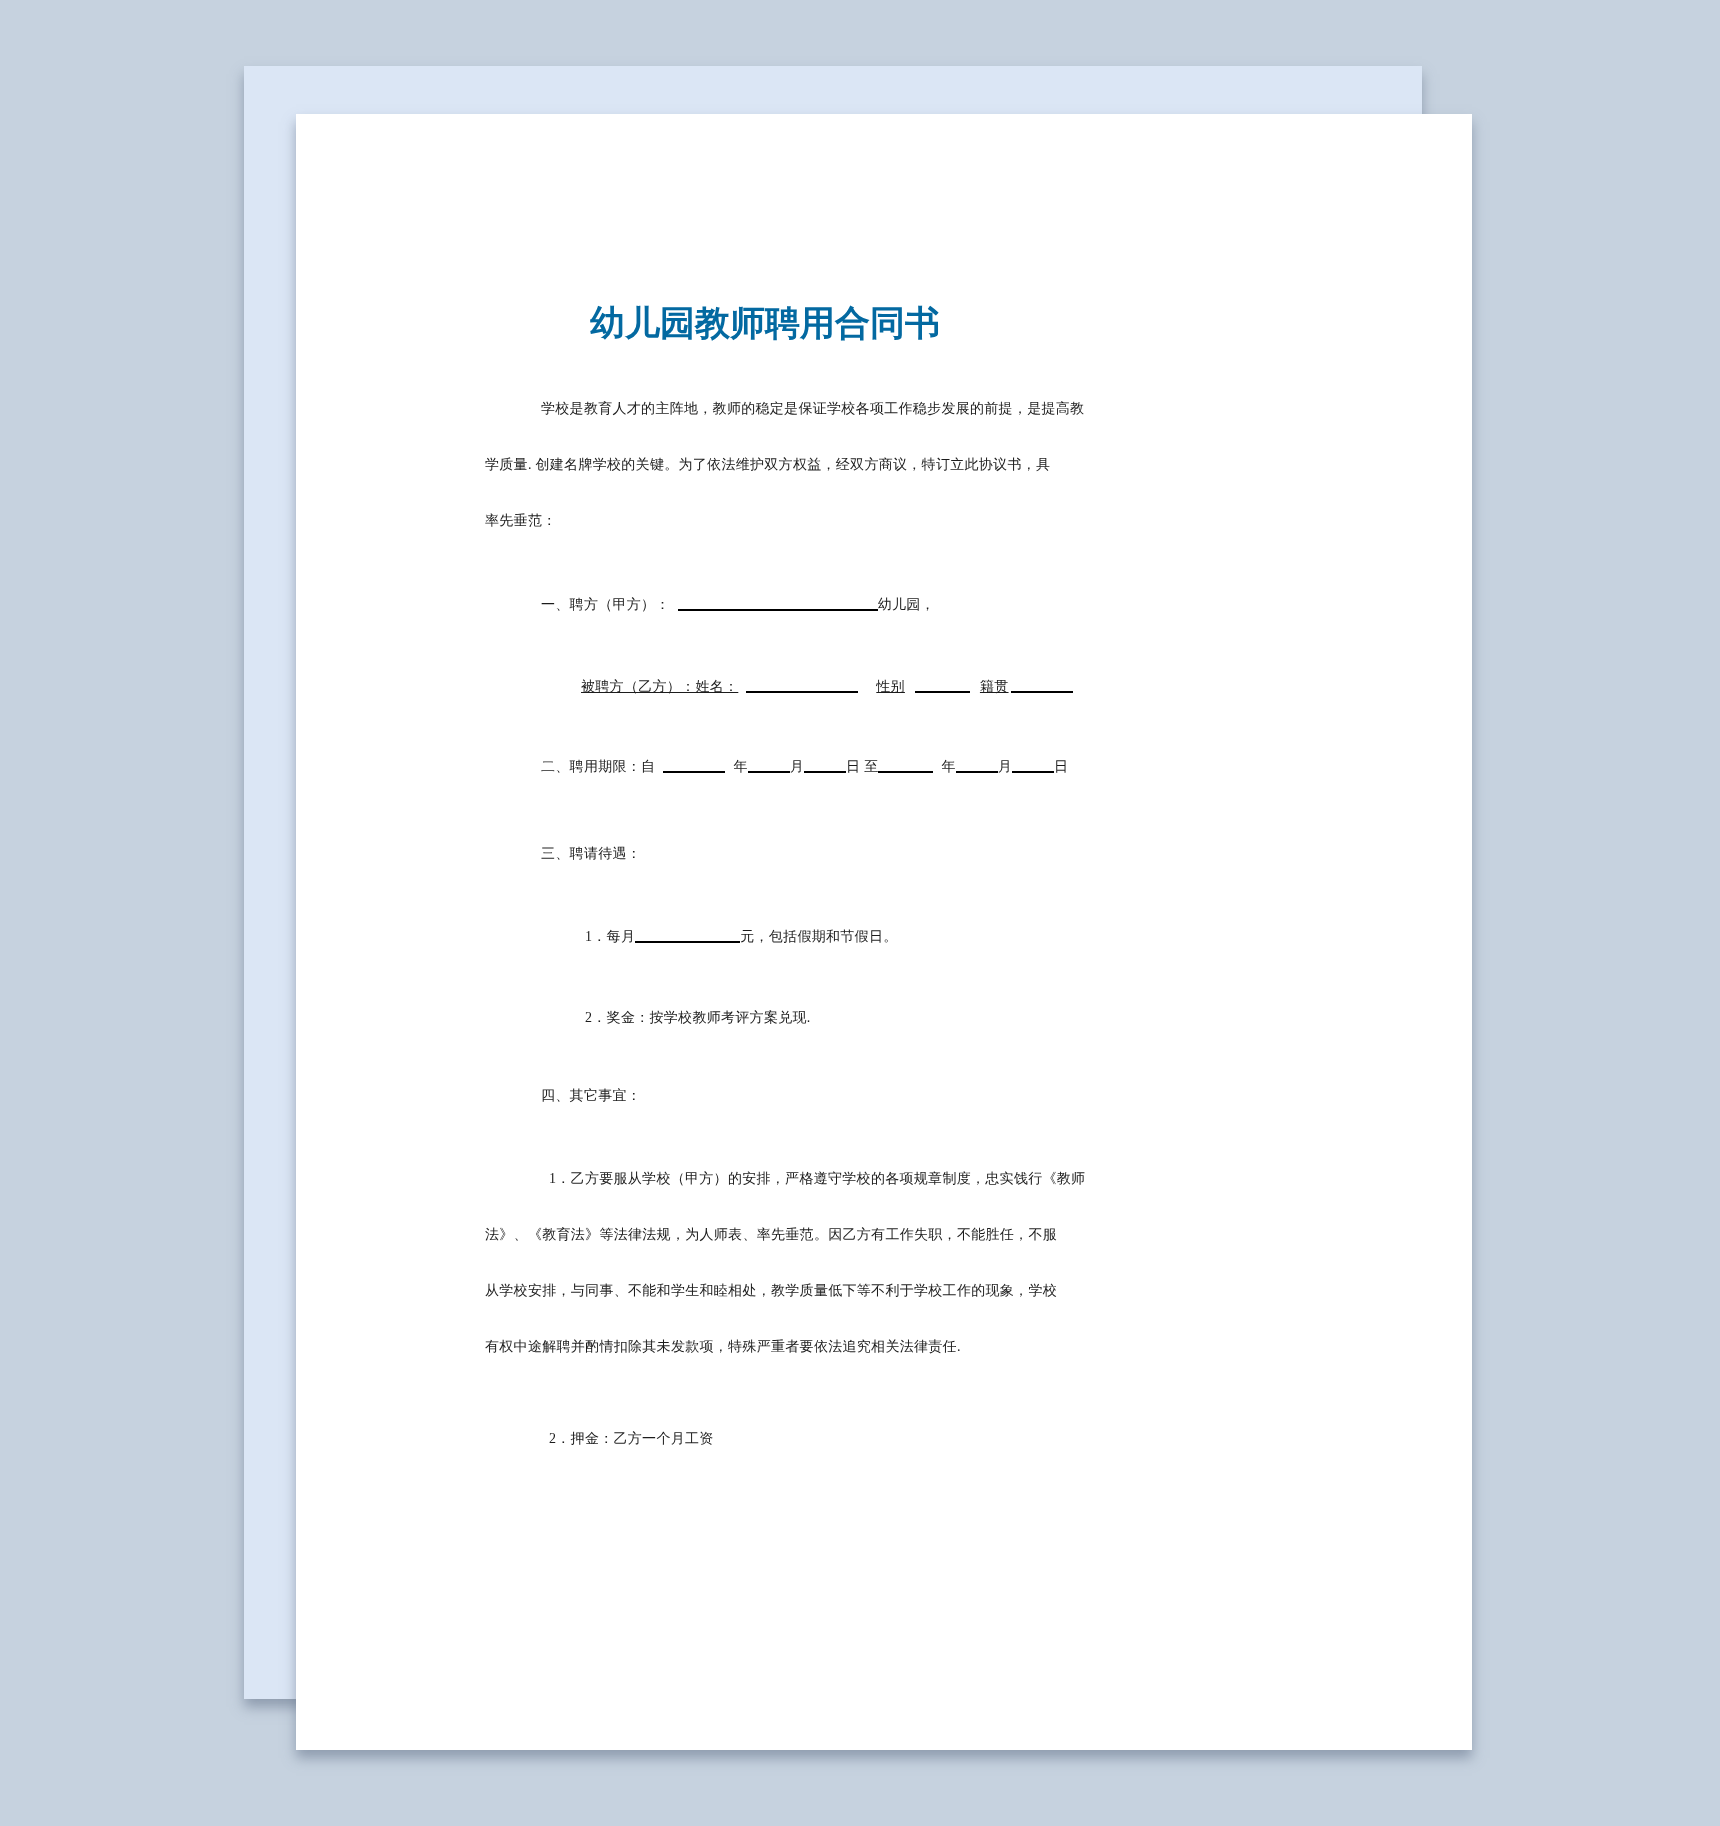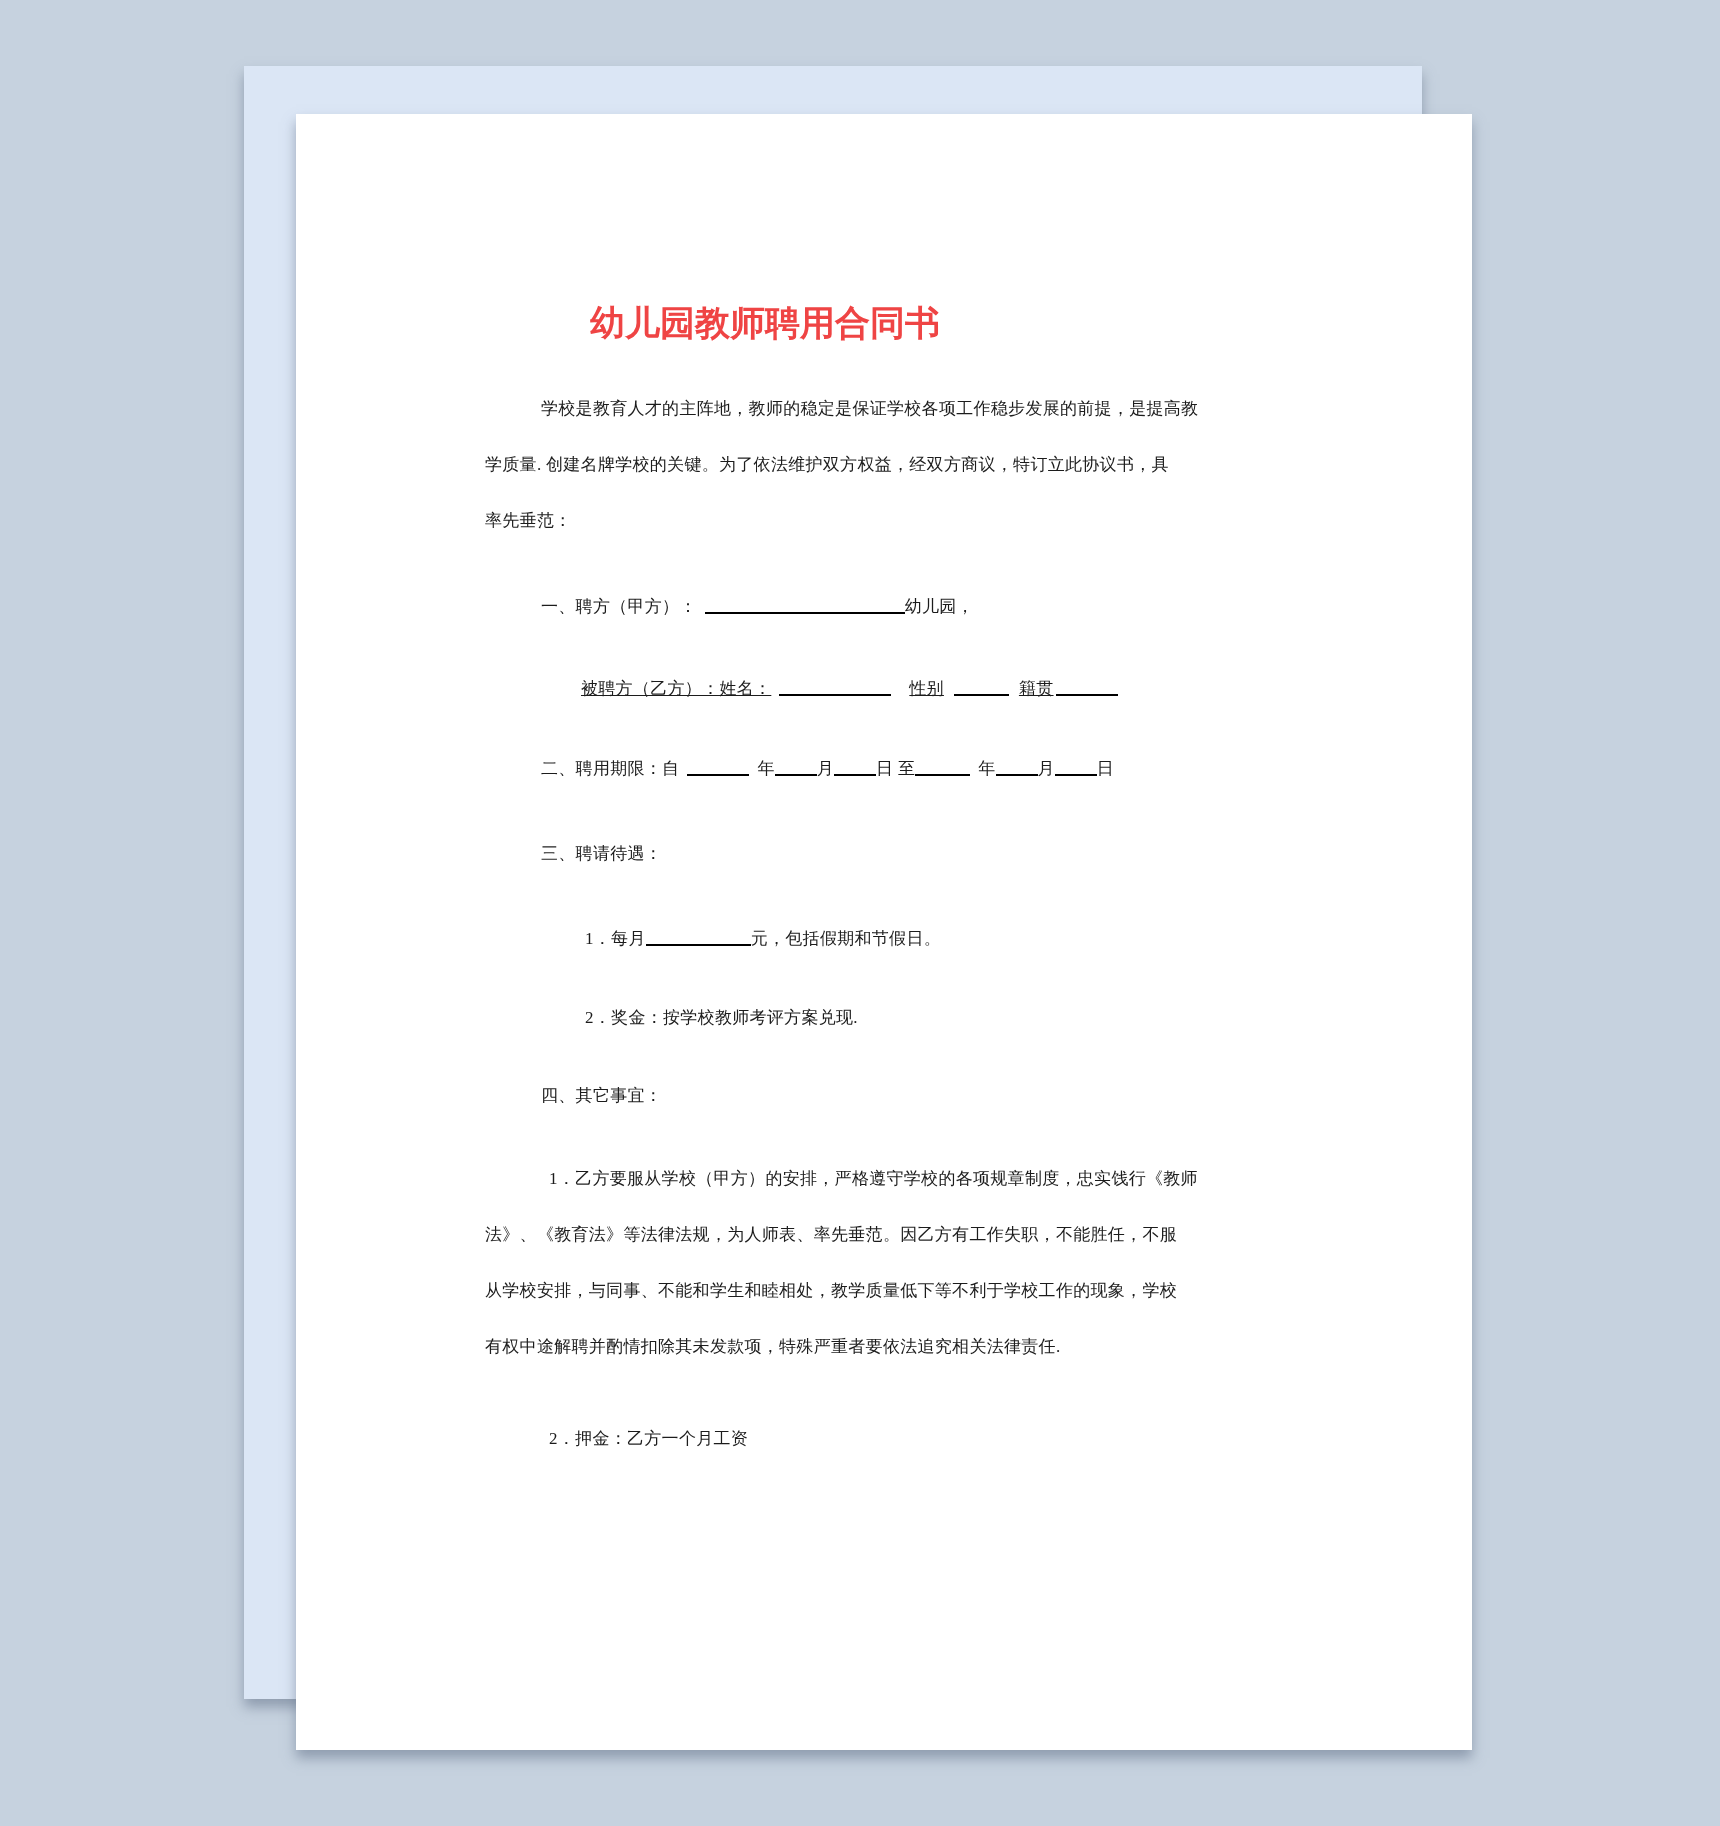--- a/index.html
+++ b/index.html
@@ -31,26 +31,26 @@
     color:#1c1c1c;
   }
   .doc-title {
     position:absolute;
     left:0; top:186px;
     width:560px;
     text-align:center;
     font-family:"Liberation Sans","DejaVu Sans",sans-serif;
     font-weight:bold;
     font-size:35px;
-    color:#ef4444;
+    color:#0369a1;
     white-space:nowrap;
   }
   .line {
     position:absolute;
-    font-size:17px;
+    font-size:14px;
     line-height:22px;
     white-space:nowrap;
     letter-spacing:0.3px;
   }
   .ind-first { left:56px; }
   .ind-wrap  { left:0; }
   .ind-item  { left:56px; }
   .ind-b     { left:96px; }
   .ind-sub   { left:100px; }
   .ind-sub2  { left:64px; }

